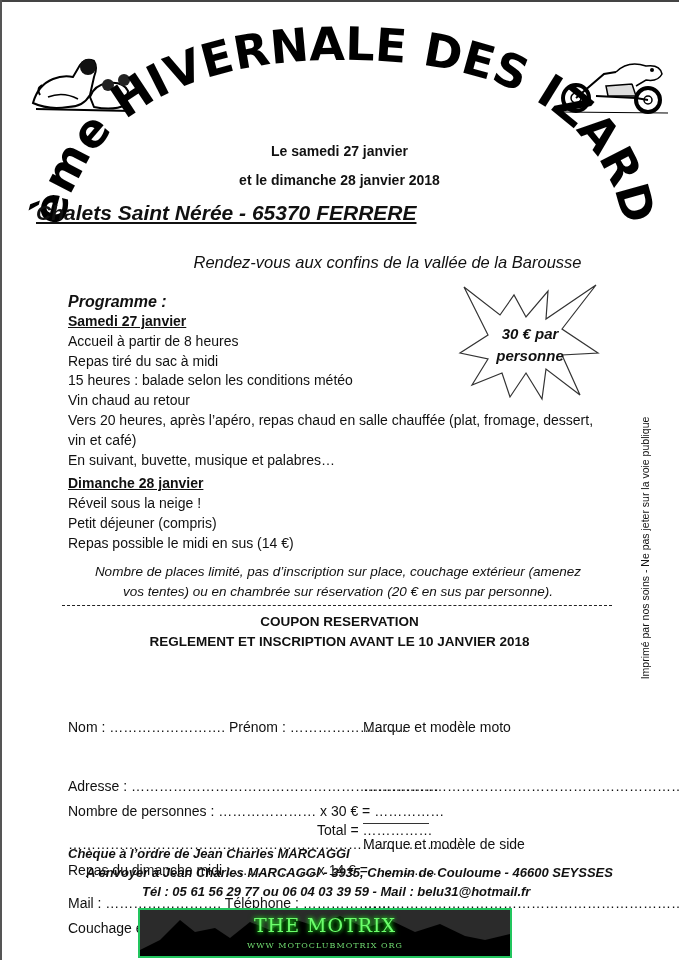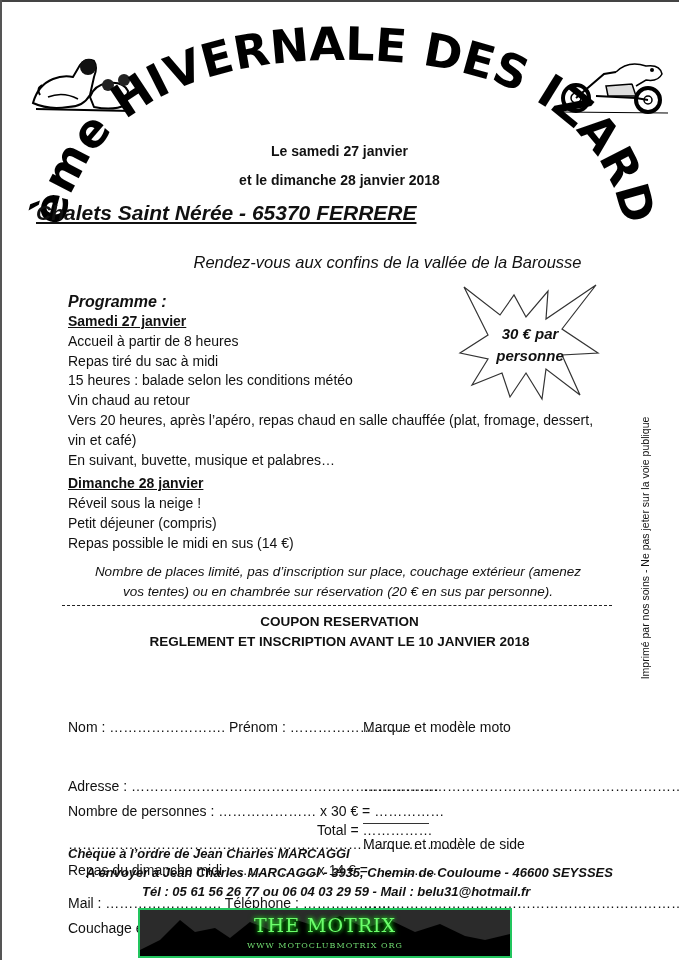--- a/index.html
+++ b/index.html
@@ -128,21 +128,21 @@
 <div class="form" style="left:68px;top:763px;">
   <div>Nombre de personnes : ………………… x 30 € = ……………</div>
   <div>Repas du dimanche midi : ………………x 14 € = ……………</div>
   <div>Couchage en chambre : …………………x 20 € = ……………</div>
 </div>
 <div class="abs" style="left:363px;top:823px;width:66px;border-top:1px solid #333;"></div>
 <div class="form" style="left:317px;top:821px;">Total = ……………</div>
 
 <div class="sig" style="left:68px;top:846px;">Chèque à l’ordre de Jean Charles MARCAGGI</div>
 <div class="sig" style="left:86px;top:865px;">A envoyer à Jean Charles MARCAGGI - 3935, Chemin de Couloume - 46600 SEYSSES</div>
-<div class="sig" style="left:142px;top:884px;">Tél : 05 61 56 26 77 ou 06 04 03 29 59 - Mail : belu31@hotmail.fr</div>
+<div class="sig" style="left:142px;top:884px;">Tél : 05 61 56 29 77 ou 06 04 03 39 59 - Mail : belu31@hotmail.fr</div>
 
 <div class="vertical">Imprimé par nos soins - Ne pas jeter sur la voie publique</div>
 
 <div class="banner">
   <svg style="position:absolute;left:0;top:0;width:100%;height:100%;" viewBox="0 0 370 46" preserveAspectRatio="none">
     <polygon points="0,46 0,40 20,30 40,10 55,22 75,18 90,28 110,12 130,20 150,8 175,16 200,6 225,18 250,10 275,22 300,14 325,26 345,30 370,24 370,46" fill="#000"></polygon>
   </svg>
   <div class="t1">THE MOTRIX</div>
   <div class="t2">WWW MOTOCLUBMOTRIX ORG</div>
 </div>

